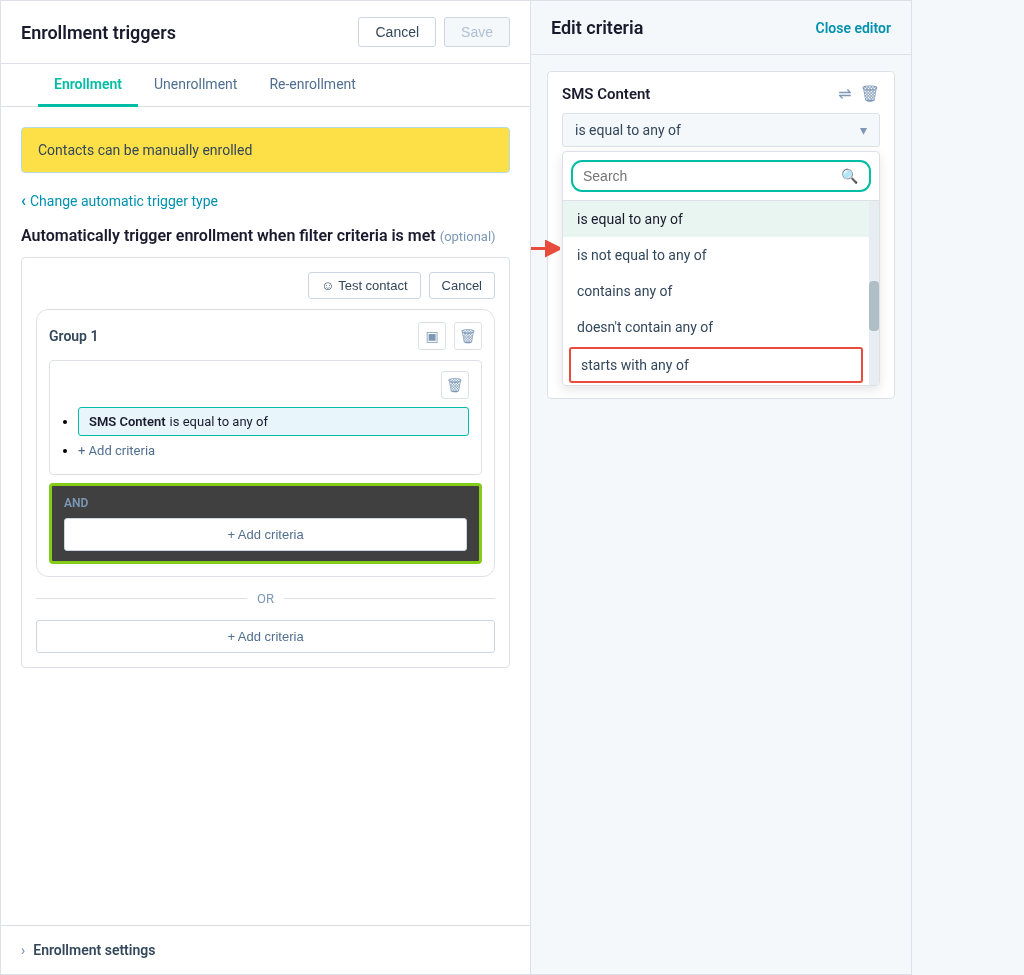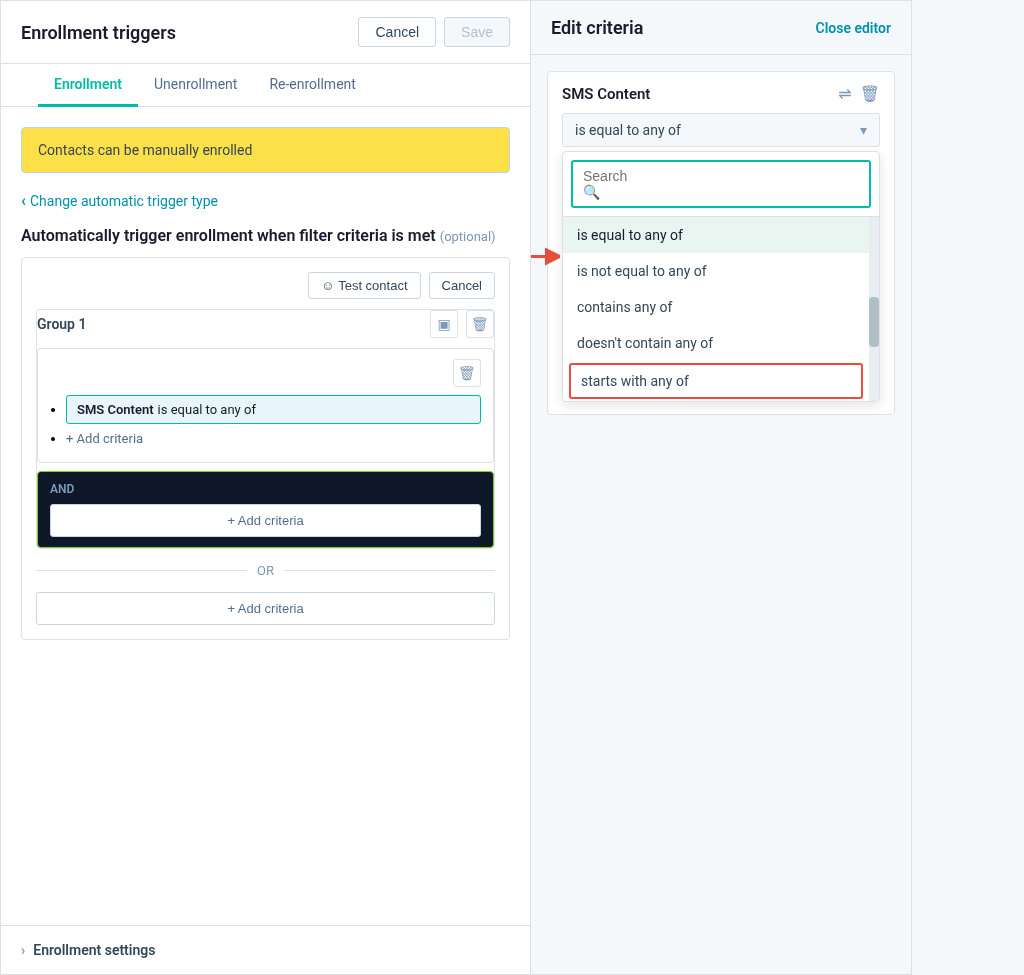--- a/index.html
+++ b/index.html
@@ -159,21 +159,22 @@
       border: 1px solid #cbd6e2;
       background: #fff;
       color: #33475b;
       display: flex;
       align-items: center;
       gap: 4px;
     }
 
     .group-box {
       border: 1px solid #dde1e7;
-      border-radius: 4px;
+      border-radius: 12px;
+      padding: 12px;
       margin-bottom: 12px;
     }
 
     .group-header {
       display: flex;
       justify-content: space-between;
       align-items: center;
       margin-bottom: 10px;
     }
 
@@ -253,24 +254,24 @@
     .bullet-list {
       list-style: disc;
       padding-left: 16px;
     }
 
     .bullet-list li {
       margin-bottom: 6px;
     }
 
     .and-box {
-      border: 1px solid #84cc16;
+      border: 3px solid #84cc16;
       border-radius: 4px;
       padding: 10px 12px;
-      background: #0f172a;
+      background: #404040;
     }
 
     .and-label {
       font-size: 12px;
       font-weight: 600;
       color: #7c98b6;
       margin-bottom: 8px;
     }
 
     .or-divider {
@@ -423,24 +424,23 @@
 
     .search-box-row {
       padding: 8px;
       border-bottom: 1px solid #dde1e7;
     }
 
     .search-box {
       display: flex;
       align-items: flex-start;
       border: 2px solid #00bda5;
-      border-radius: 3px;
+      border-radius: 11px;
       padding: 6px 10px;
       background: #fff;
-      flex-direction: column;
     }
 
     .search-input {
       border: none;
       outline: none;
       flex: 1;
       font-size: 14px;
       color: #7c98b6;
     }
 

